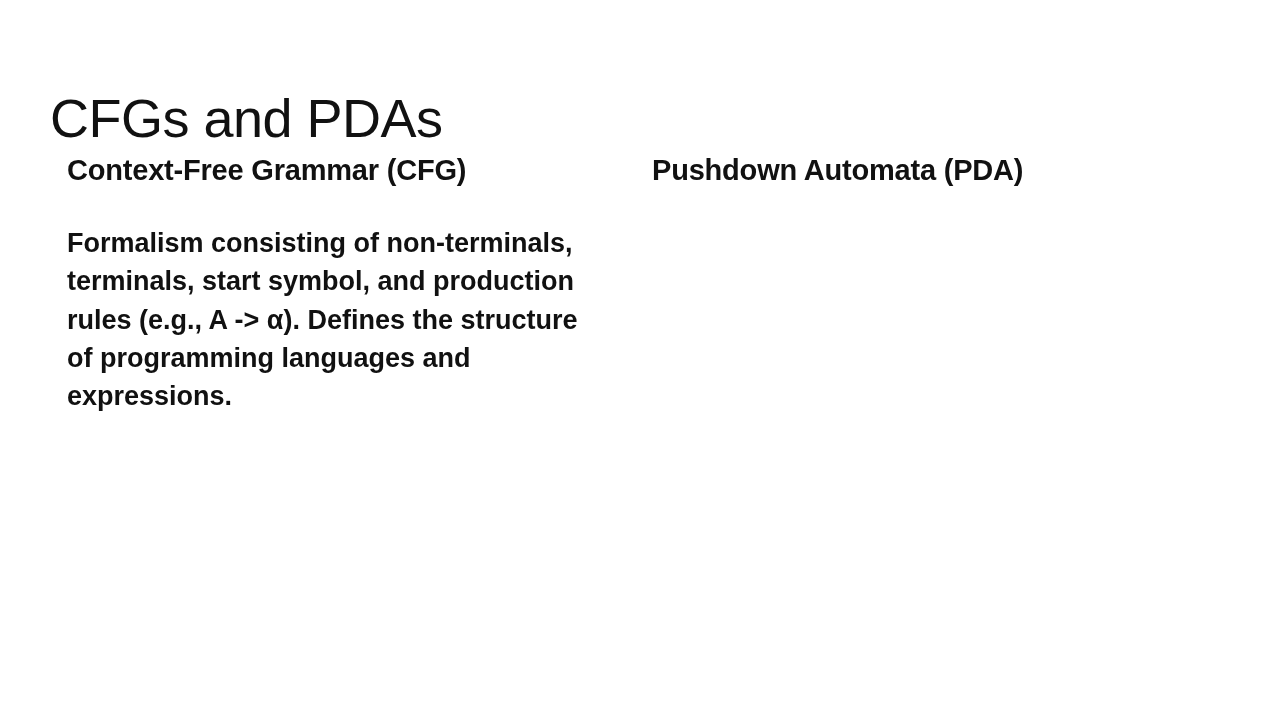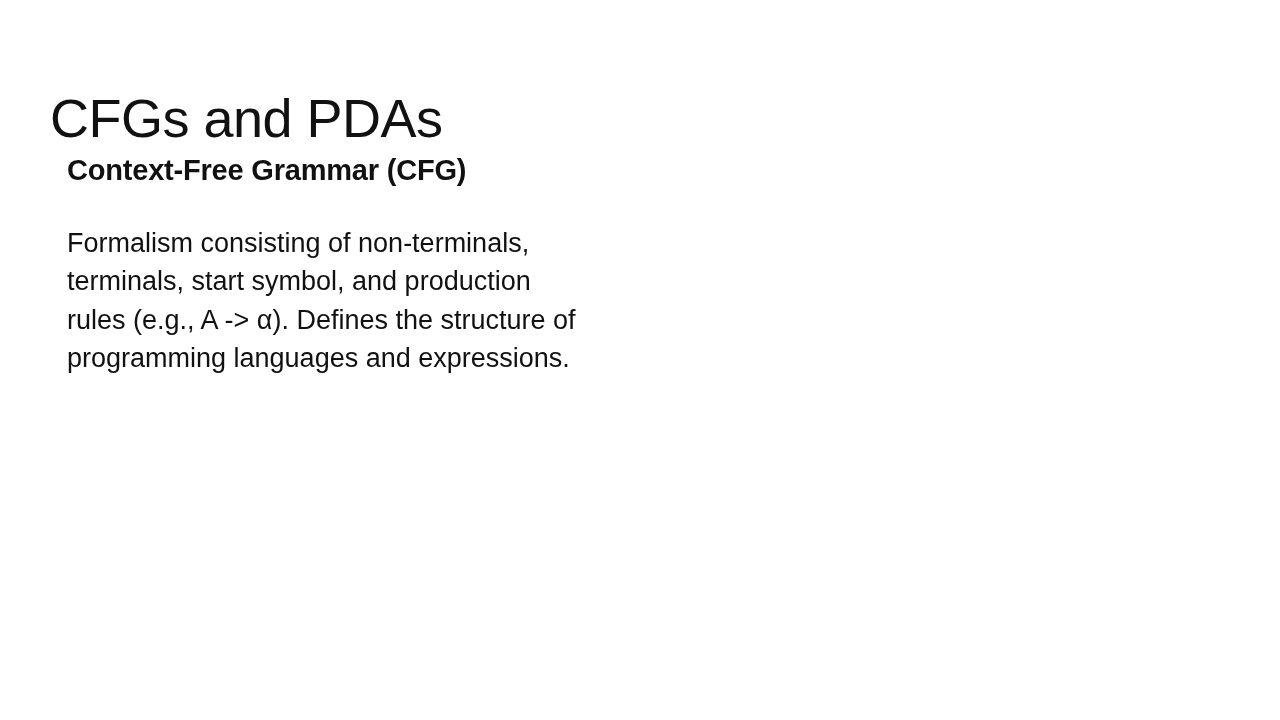--- a/index.html
+++ b/index.html
@@ -48,21 +48,21 @@
     font-weight: bold;
     line-height: 1.28;
     letter-spacing: -0.2px;
     color: #111111;
     margin: 0;
     height: 58px;
   }
   .column-body {
     font-size: 27px;
     line-height: 1.42;
-    font-weight: 400;
+    font-weight: 700;
     color: #111111;
     margin: 0;
     position: relative;
     top: 14px;
   }
   .column-right .column-body {
     top: 14px;
   }
 </style>
 </head>
@@ -71,15 +71,16 @@
 <div class="slide">
 
   <h1 class="slide-title">CFGs and PDAs</h1>
 
   <div class="column column-left">
     <h2 class="column-heading">Context-Free Grammar (CFG)</h2>
     <p class="column-body">Formalism consisting of non-terminals, terminals, start symbol, and production rules (e.g., A -&gt; α). Defines the structure of programming languages and expressions.</p>
   </div>
 
   <div class="column column-right">
+    <h2 class="column-heading">Pushdown Automata (PDA)</h2>
   </div>
 
 </div>
 
 </body></html>

